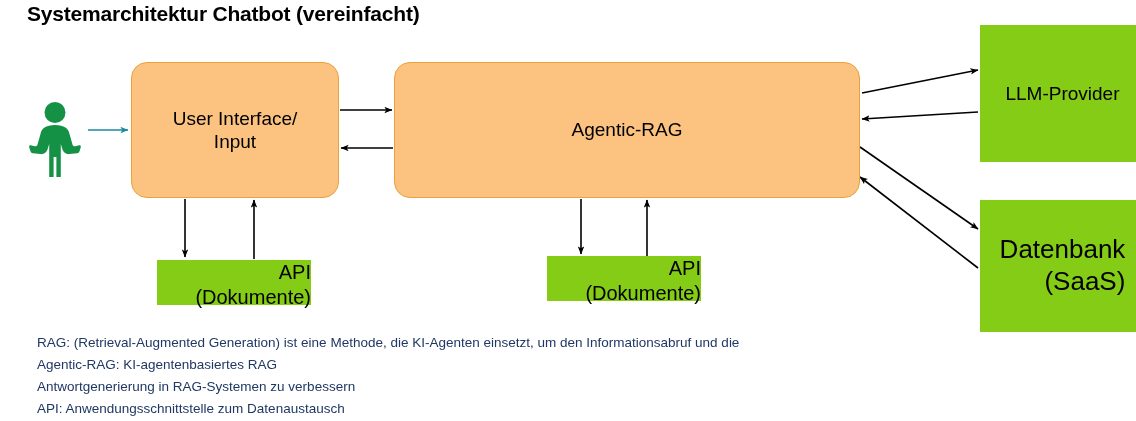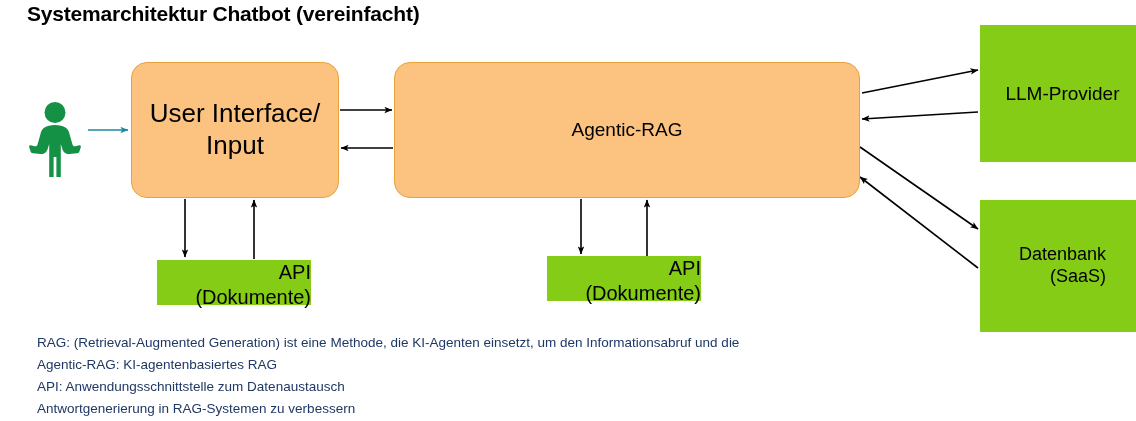--- a/index.html
+++ b/index.html
@@ -56,33 +56,33 @@
     border: 0;
     text-align: right;
   }
   .node-label {
     line-height: 1.22;
     white-space: pre-line;
   }
   #node-ui {
     left: 122px; top: 62px; width: 208px; height: 136px;
   }
-  #node-ui .node-label { font-size: 26px; }
+  #node-ui .node-label { font-size: 19px; }
   #node-rag {
     left: 385px; top: 62px; width: 466px; height: 136px;
   }
   #node-rag .node-label { font-size: 19px; }
   #node-llm {
     left: 971px; top: 25px; width: 165px; height: 137px;
   }
   #node-llm .node-label { font-size: 19px; }
   #node-db {
     left: 971px; top: 200px; width: 165px; height: 132px;
   }
-  #node-db .node-label { font-size: 18px; }
+  #node-db .node-label { font-size: 26px; }
   #node-api-left {
     left: 148px; top: 260px; width: 154px; height: 45px;
   }
   #node-api-right {
     left: 538px; top: 256px; width: 154px; height: 45px;
   }
   .node-api .node-label {
     font-size: 20px;
     width: 200px;
     margin-top: 4px;
@@ -196,17 +196,17 @@
   </div>
 
   <div class="node node-flat node-api" id="node-api-right">
     <span class="node-label">API
 (Dokumente)</span>
   </div>
 
   <div class="legend">
     <div class="legend-line">RAG: (Retrieval-Augmented Generation) ist eine Methode, die KI-Agenten einsetzt, um den Informationsabruf und die</div>
     <div class="legend-line">Agentic-RAG: KI-agentenbasiertes RAG</div>
+    <div class="legend-line">Antwortgenerierung in RAG-Systemen zu verbessern</div>
     <div class="legend-line">API: Anwendungsschnittstelle zum Datenaustausch</div>
-    <div class="legend-line">Antwortgenerierung in RAG-Systemen zu verbessern</div>
   </div>
 
 </div>
 
 </body></html>

